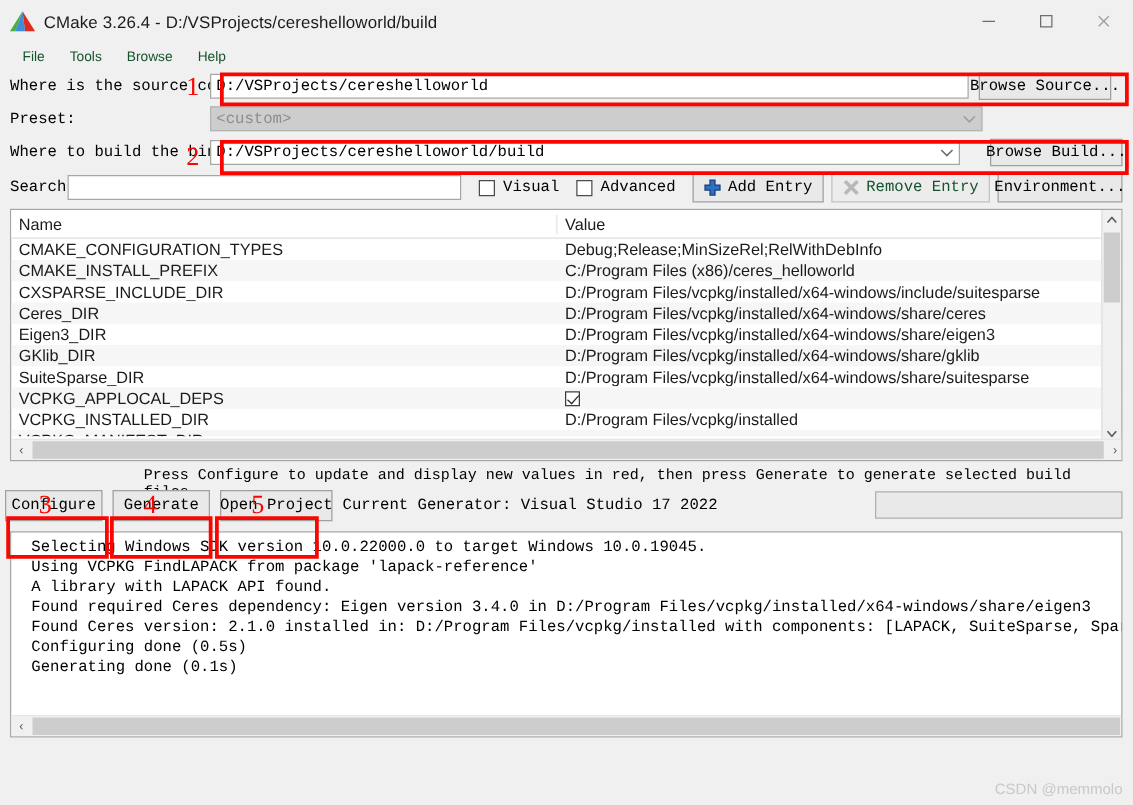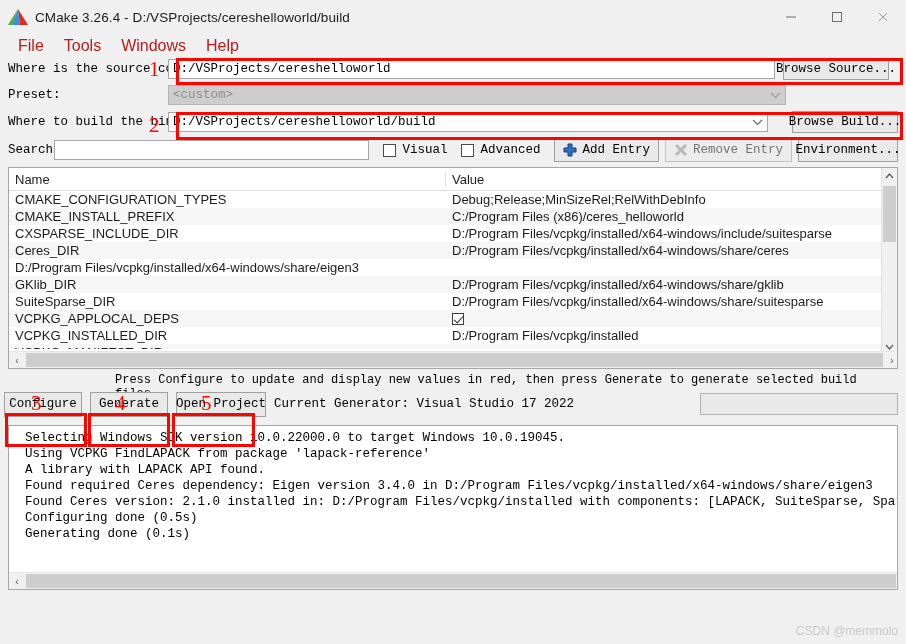--- a/index.html
+++ b/index.html
@@ -15,21 +15,21 @@
   
   .titlebar{height:34px;display:flex;align-items:center;background:#f0f0f0;position:relative;}
   .logo{width:22px;height:20px;margin-left:7px;margin-right:6px;position:relative;flex:none;}
   .title-text{font-size:13.5px;color:#1b1b1b;letter-spacing:0.1px;}
   .wctrls{position:absolute;right:0;top:0;height:34px;display:flex;}
   .wbtn{width:46px;height:34px;display:flex;align-items:center;justify-content:center;color:#6d6d6d;}
   .wbtn svg{display:block;}
 
   
   .menubar{height:23px;display:flex;align-items:center;padding-left:8px;background:#f0f0f0;}
-  .menu-item{font-size:16px;color:#b91c1c;padding:2px 10px;}
+  .menu-item{font-size:11px;color:#14532d;padding:2px 10px;}
 
   
   .form{padding:0 8px;}
   .row{display:flex;align-items:center;height:26px;margin-bottom:2px;}
   .lbl{
     font-family:"Liberation Mono","DejaVu Sans Mono",monospace;
     font-size:12.5px;color:#000;white-space:nowrap;
   }
   .lbl-src{width:160px;}
   .lbl-pre{width:160px;}
@@ -54,21 +54,21 @@
   .combo.disabled .val{color:#8d8d8d;}
   .combo.disabled .arrow{color:#9c9c9c;}
 
   .btn{
     height:22px;border:1px solid #a0a0a0;background:#e9e9e9;
     font-family:"Liberation Mono","DejaVu Sans Mono",monospace;
     font-size:12.5px;color:#000;
     display:flex;align-items:center;justify-content:center;
     padding:0 8px;box-sizing:border-box;white-space:nowrap;
   }
-  .btn.disabled{color:#737373;border-color:#c2c2c2;background:#ececec;text-align:right;}
+  .btn.disabled{color:#14532d;border-color:#c2c2c2;background:#ececec;text-align:right;}
 
   .cb{display:flex;align-items:center;margin-left:14px;}
   .cb .box{width:13px;height:13px;border:1px solid #4b4b4b;background:#fff;box-sizing:border-box;margin-right:6px;}
   .cb .txt{font-family:"Liberation Mono","DejaVu Sans Mono",monospace;font-size:12.5px;}
 
   .plusicon{width:14px;height:14px;margin-right:5px;position:relative;flex:none;}
   .xicon{width:14px;height:14px;margin-right:5px;position:relative;flex:none;opacity:.45;}
 
   
   .tablewrap{
@@ -156,21 +156,21 @@
             <line x1="2" y1="2" x2="10" y2="10" stroke="#9a9a9a" stroke-width="1"></line>
             <line x1="10" y1="2" x2="2" y2="10" stroke="#9a9a9a" stroke-width="1"></line>
           </svg>
       </div>
     </div>
   </div>
 
   <div class="menubar">
     <div class="menu-item">File</div>
     <div class="menu-item">Tools</div>
-    <div class="menu-item">Windows</div>
+    <div class="menu-item">Browse</div>
     <div class="menu-item">Help</div>
   </div>
 
   <div class="form">
 
     <div class="row" style="height:24px;">
       <div class="lbl lbl-src">Where is the source code:</div>
       <div class="tbox" style="width:607px;">D:/VSProjects/cereshelloworld</div>
       <div class="btn" style="width:106px;margin-left:8px;">Browse Source...</div>
     </div>
@@ -253,20 +253,21 @@
         </div>
         <div class="trow">
           <div class="td-name">CXSPARSE_INCLUDE_DIR</div>
           <div class="td-value">D:/Program Files/vcpkg/installed/x64-windows/include/suitesparse</div>
         </div>
         <div class="trow alt">
           <div class="td-name">Ceres_DIR</div>
           <div class="td-value">D:/Program Files/vcpkg/installed/x64-windows/share/ceres</div>
         </div>
         <div class="trow">
+          <div class="td-name">Eigen3_DIR</div>
           <div class="td-value">D:/Program Files/vcpkg/installed/x64-windows/share/eigen3</div>
         </div>
         <div class="trow alt">
           <div class="td-name">GKlib_DIR</div>
           <div class="td-value">D:/Program Files/vcpkg/installed/x64-windows/share/gklib</div>
         </div>
         <div class="trow">
           <div class="td-name">SuiteSparse_DIR</div>
           <div class="td-value">D:/Program Files/vcpkg/installed/x64-windows/share/suitesparse</div>
         </div>

